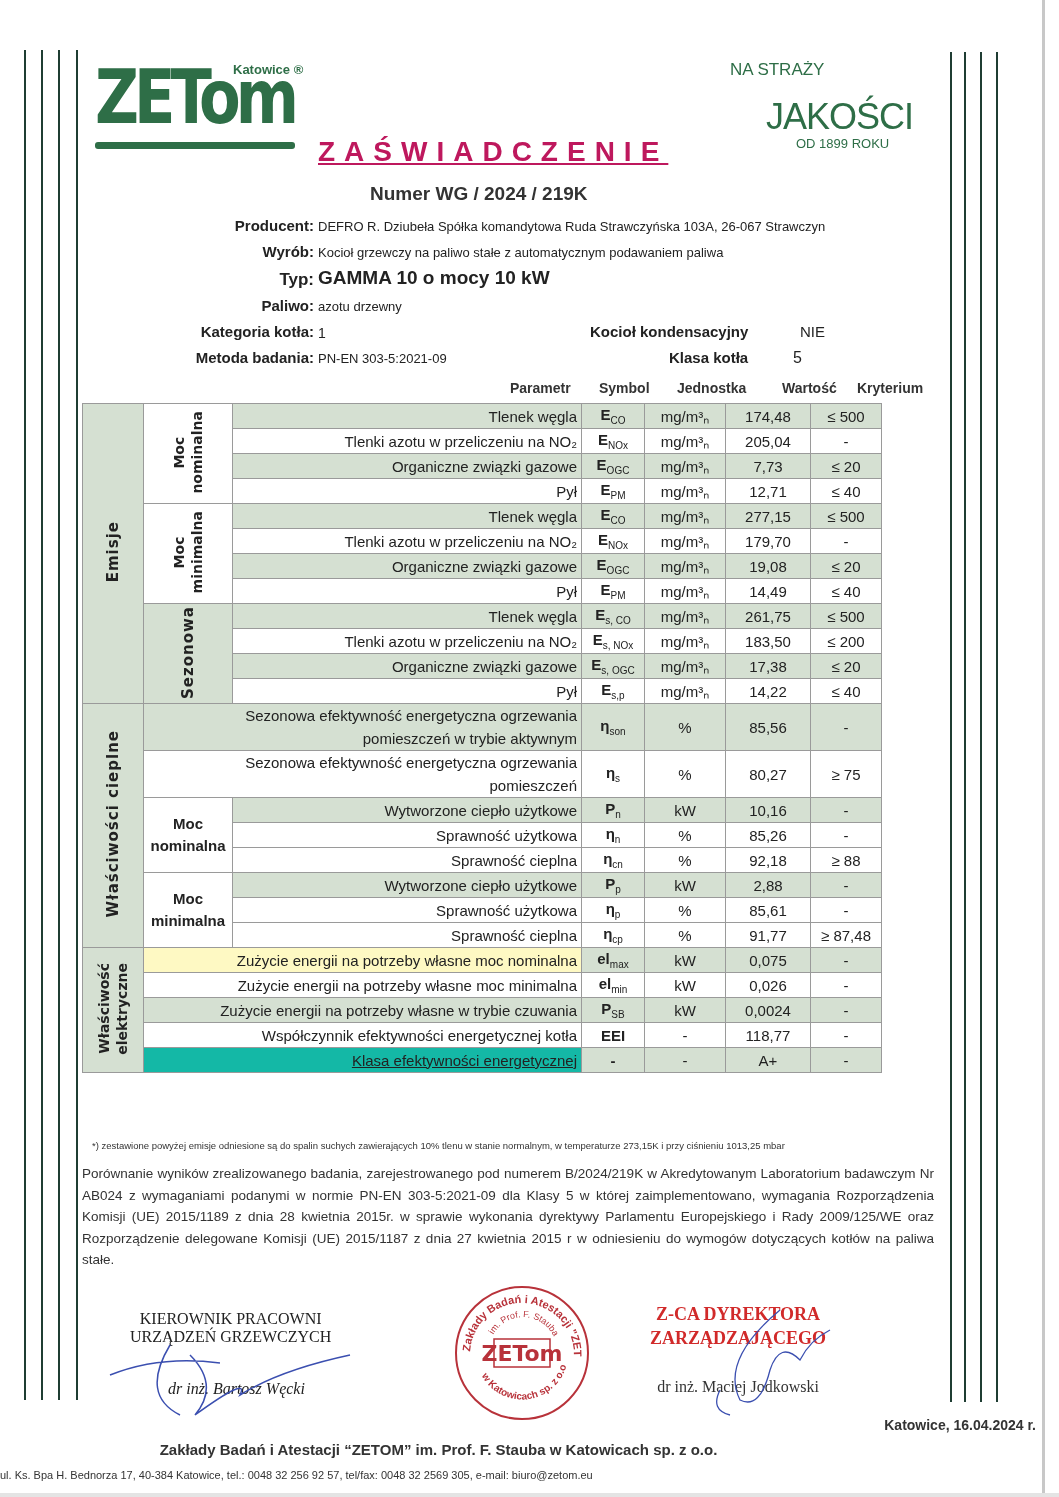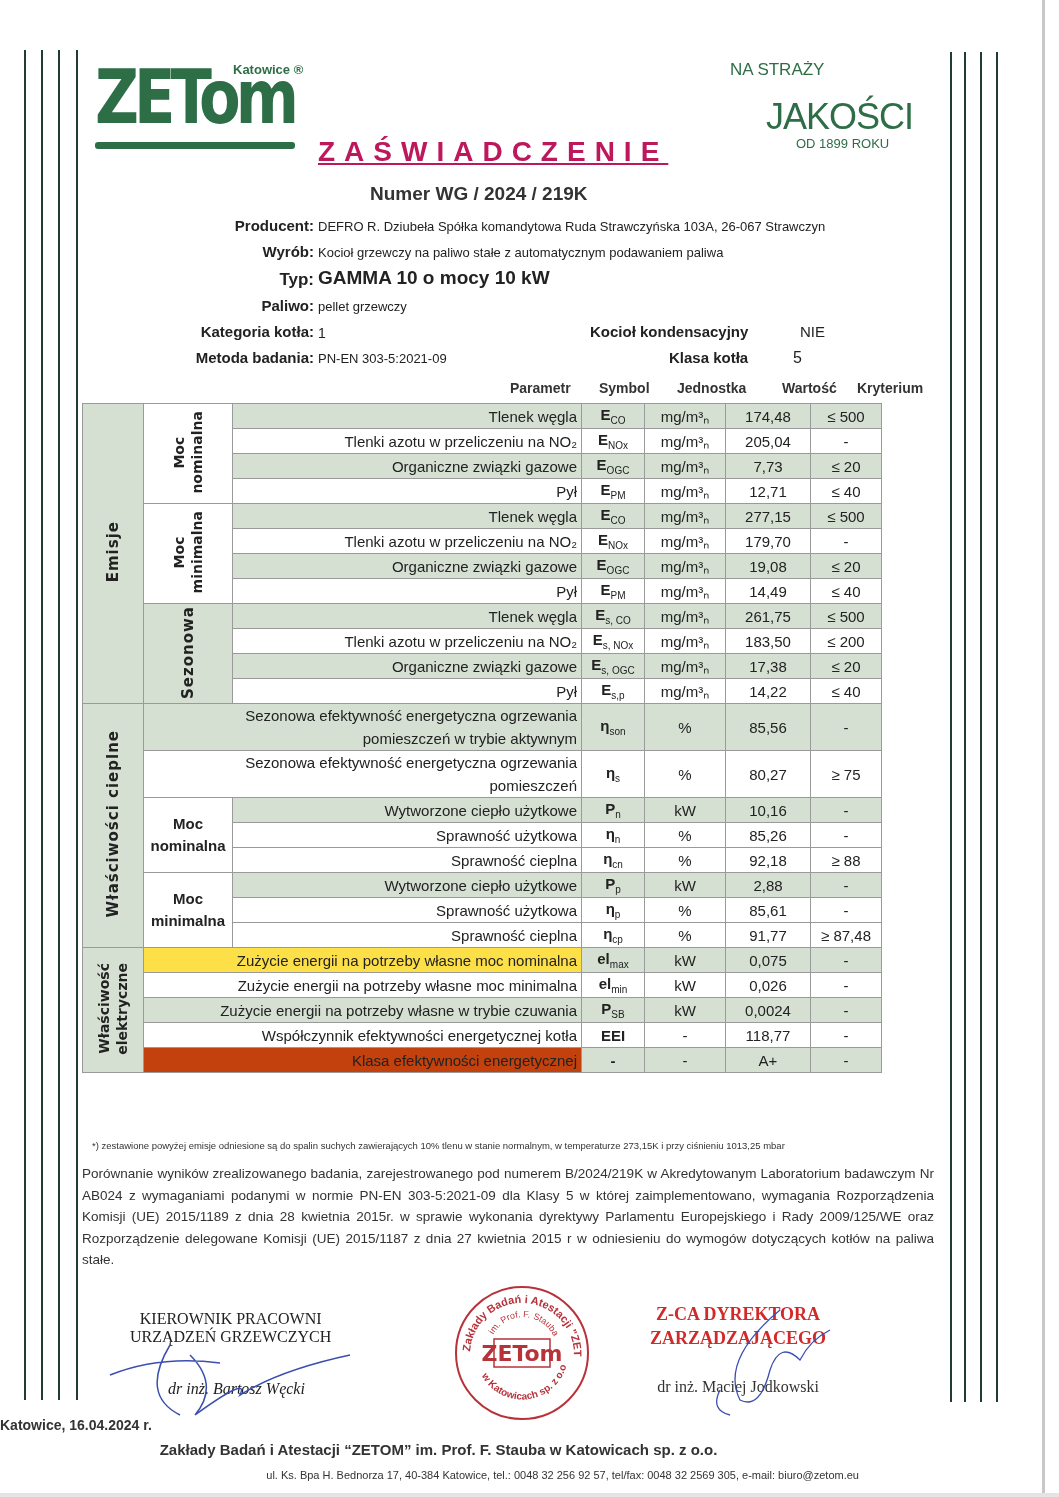--- a/index.html
+++ b/index.html
@@ -52,23 +52,23 @@
   sub{font-size:10px;}
   .footnote{position:absolute;left:92px;top:1140px;font-size:9.5px;color:#333;white-space:nowrap;}
   .para{position:absolute;left:82px;top:1163px;width:852px;font-size:13.5px;line-height:21.5px;text-align:justify;color:#333;}
 
   .sig-left{position:absolute;left:130px;top:1310px;font-family:"Liberation Serif",serif;font-size:16px;text-align:center;color:#222;}
   .sig-left .n{position:absolute;left:38px;top:70px;font-style:italic;font-size:16px;white-space:nowrap;}
   .sig-right{position:absolute;left:650px;top:1302px;font-family:"Liberation Serif",serif;text-align:center;}
   .sig-right .t{color:#d12a2a;font-weight:bold;font-size:18px;line-height:24px;}
   .sig-right .n{font-size:16px;color:#333;margin-top:28px;}
   .seal{position:absolute;left:452px;top:1283px;}
-  .date{position:absolute;left:0;width:1036px;top:1417px;text-align:left;font-size:14px;font-weight:bold;color:#333;}
+  .date{position:absolute;left:0;width:1036px;top:1417px;text-align:right;font-size:14px;font-weight:bold;color:#333;}
   .org{position:absolute;left:0;width:877px;top:1441px;text-align:center;font-size:15px;font-weight:bold;color:#333;}
-  .addr{position:absolute;left:0;width:859px;top:1469px;text-align:right;font-size:11px;color:#333;}
+  .addr{position:absolute;left:0;width:859px;top:1469px;text-align:left;font-size:11px;color:#333;}
   .scrawl{position:absolute;}
 </style>
 </head>
 <body>
 
 <div class="left-lines">
   <div class="vline" style="left:0"></div>
     <div class="vline" style="left:17px"></div>
     <div class="vline" style="left:34px"></div>
     <div class="vline" style="left:52px"></div>
@@ -103,21 +103,21 @@
   <div class="meta-row" style="top:26px">
     <span class="k">Wyrób:</span>
     <span class="v">Kocioł grzewczy na paliwo stałe z automatycznym podawaniem paliwa</span>
   </div>
   <div class="meta-row" style="top:53px">
     <span class="k" style="font-size:17px">Typ:</span>
     <span class="v big">GAMMA 10 o mocy 10 kW</span>
   </div>
   <div class="meta-row" style="top:80px">
     <span class="k">Paliwo:</span>
-    <span class="v">pellet grzewczy</span>
+    <span class="v">azotu drzewny</span>
   </div>
   <div class="meta-row" style="top:106px">
     <span class="k">Kategoria kotła:</span>
     <span class="v" style="font-size:14px">1</span>
     <span class="meta-right-k" style="left:510px">Kocioł kondensacyjny</span>
     <span class="meta-right-v" style="left:720px">NIE</span>
   </div>
   <div class="meta-row" style="top:132px">
     <span class="k">Metoda badania:</span>
     <span class="v">PN-EN 303-5:2021-09</span>
@@ -286,21 +286,21 @@
       </tr>
       <tr>
         <td class="par">Sprawność cieplna</td>
         <td class="sym"><span style="font-weight: bold;">η</span><sub>cp</sub></td>
         <td class="unit">%</td>
         <td class="val">91,77</td>
         <td class="crit">≥ 87,48</td>
       </tr>
       <tr class="shade">
         <td class="grp1" rowspan="5"><span class="vert2">Właściwość<br>elektryczne</span></td>
-        <td class="par tall2" colspan="2" style="background: #fde047;">Zużycie energii na potrzeby własne moc nominalna</td>
+        <td class="par tall2" colspan="2" style="background: #fef9c3;">Zużycie energii na potrzeby własne moc nominalna</td>
         <td class="sym"><span style="font-weight: bold;">el</span><sub>max</sub></td>
         <td class="unit">kW</td>
         <td class="val">0,075</td>
         <td class="crit">-</td>
       </tr>
       <tr>
         <td class="par tall2" colspan="2">Zużycie energii na potrzeby własne moc minimalna</td>
         <td class="sym"><span style="font-weight: bold;">el</span><sub>min</sub></td>
         <td class="unit">kW</td>
         <td class="val">0,026</td>
@@ -314,21 +314,21 @@
         <td class="crit">-</td>
       </tr>
       <tr>
         <td class="par tall2" colspan="2">Współczynnik efektywności energetycznej kotła</td>
         <td class="sym"><span style="font-weight: bold;">EEI</span></td>
         <td class="unit">-</td>
         <td class="val">118,77</td>
         <td class="crit">-</td>
       </tr>
       <tr class="shade">
-        <td class="par tall2" colspan="2" style="background: #c2410c;">Klasa efektywności energetycznej</td>
+        <td class="par tall2" colspan="2" style="background: #14b8a6; text-decoration: underline;">Klasa efektywności energetycznej</td>
         <td class="sym"><span style="font-weight: bold;">-</span></td>
         <td class="unit">-</td>
         <td class="val">A+</td>
         <td class="crit">-</td>
       </tr>
     </tbody>
 </table>
 
 <div class="footnote">*) zestawione powyżej emisje odniesione są do spalin suchych zawierających 10% tlenu w stanie normalnym, w temperaturze 273,15K i przy ciśnieniu 1013,25 mbar</div>
 <div class="para">Porównanie wyników zrealizowanego badania, zarejestrowanego pod numerem B/2024/219K w Akredytowanym Laboratorium badawczym Nr AB024 z wymaganiami podanymi w normie PN-EN 303-5:2021-09 dla Klasy 5 w której zaimplementowano, wymagania Rozporządzenia Komisji (UE) 2015/1189 z dnia 28 kwietnia 2015r. w sprawie wykonania dyrektywy Parlamentu Europejskiego i Rady 2009/125/WE oraz Rozporządzenie delegowane Komisji (UE) 2015/1187 z dnia 27 kwietnia 2015 r w odniesieniu do wymogów dotyczących kotłów na paliwa stałe.</div>

